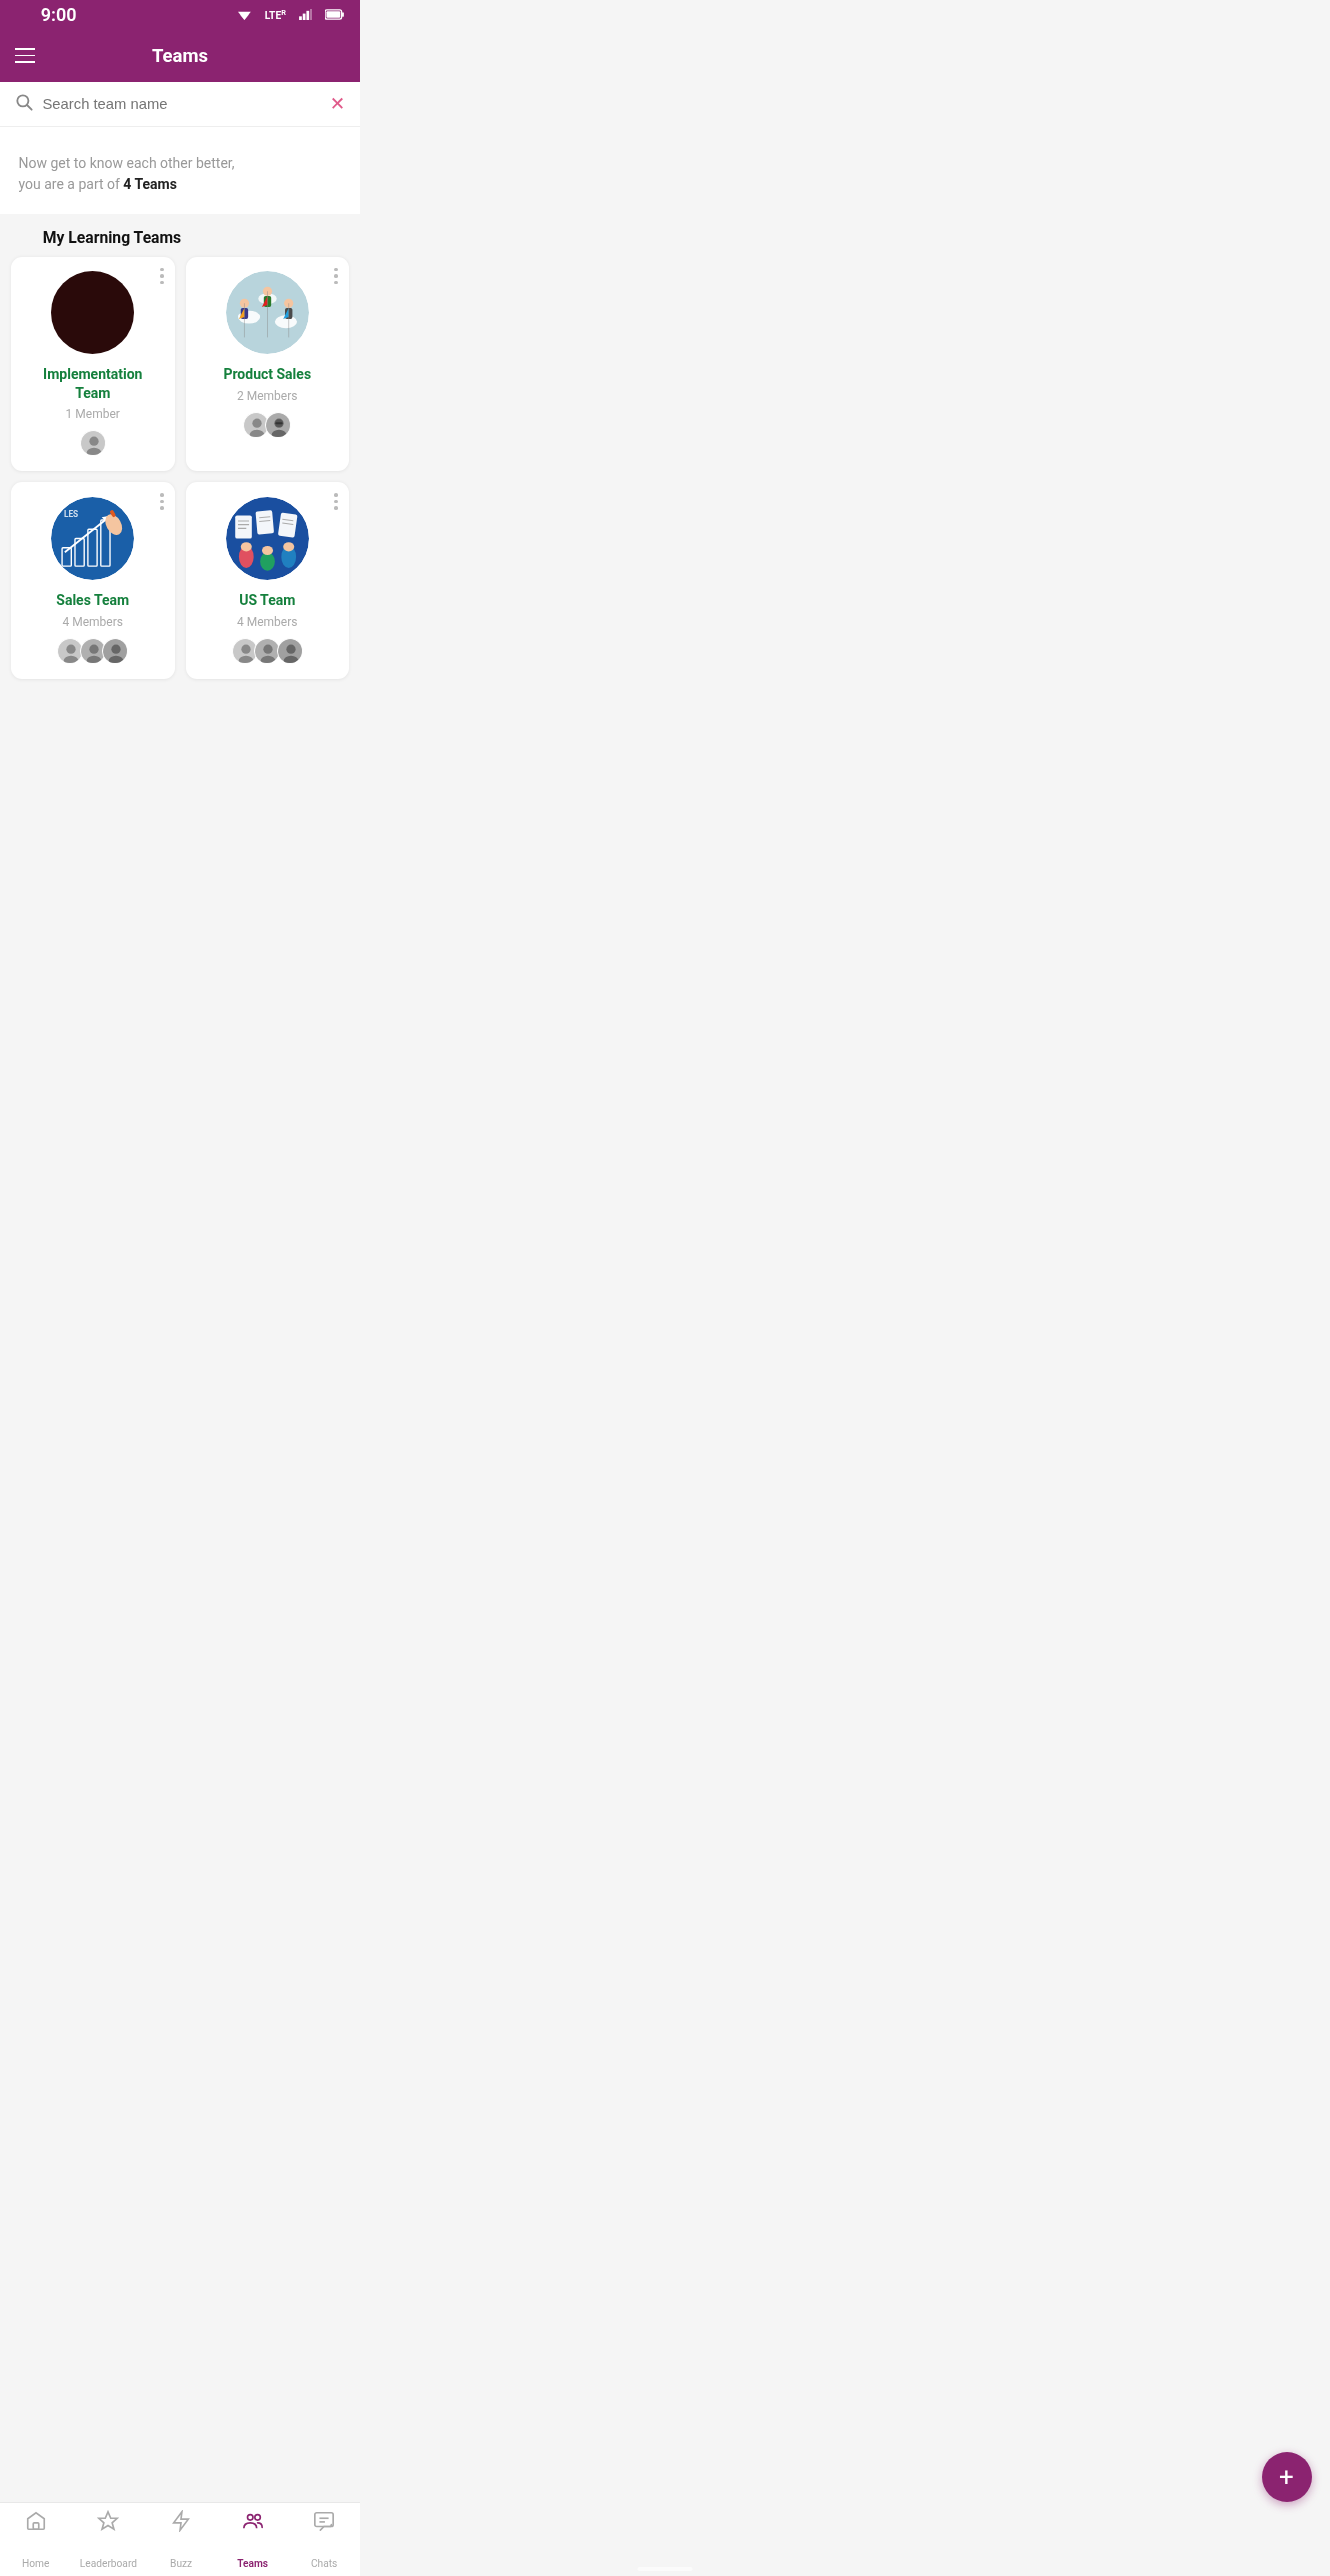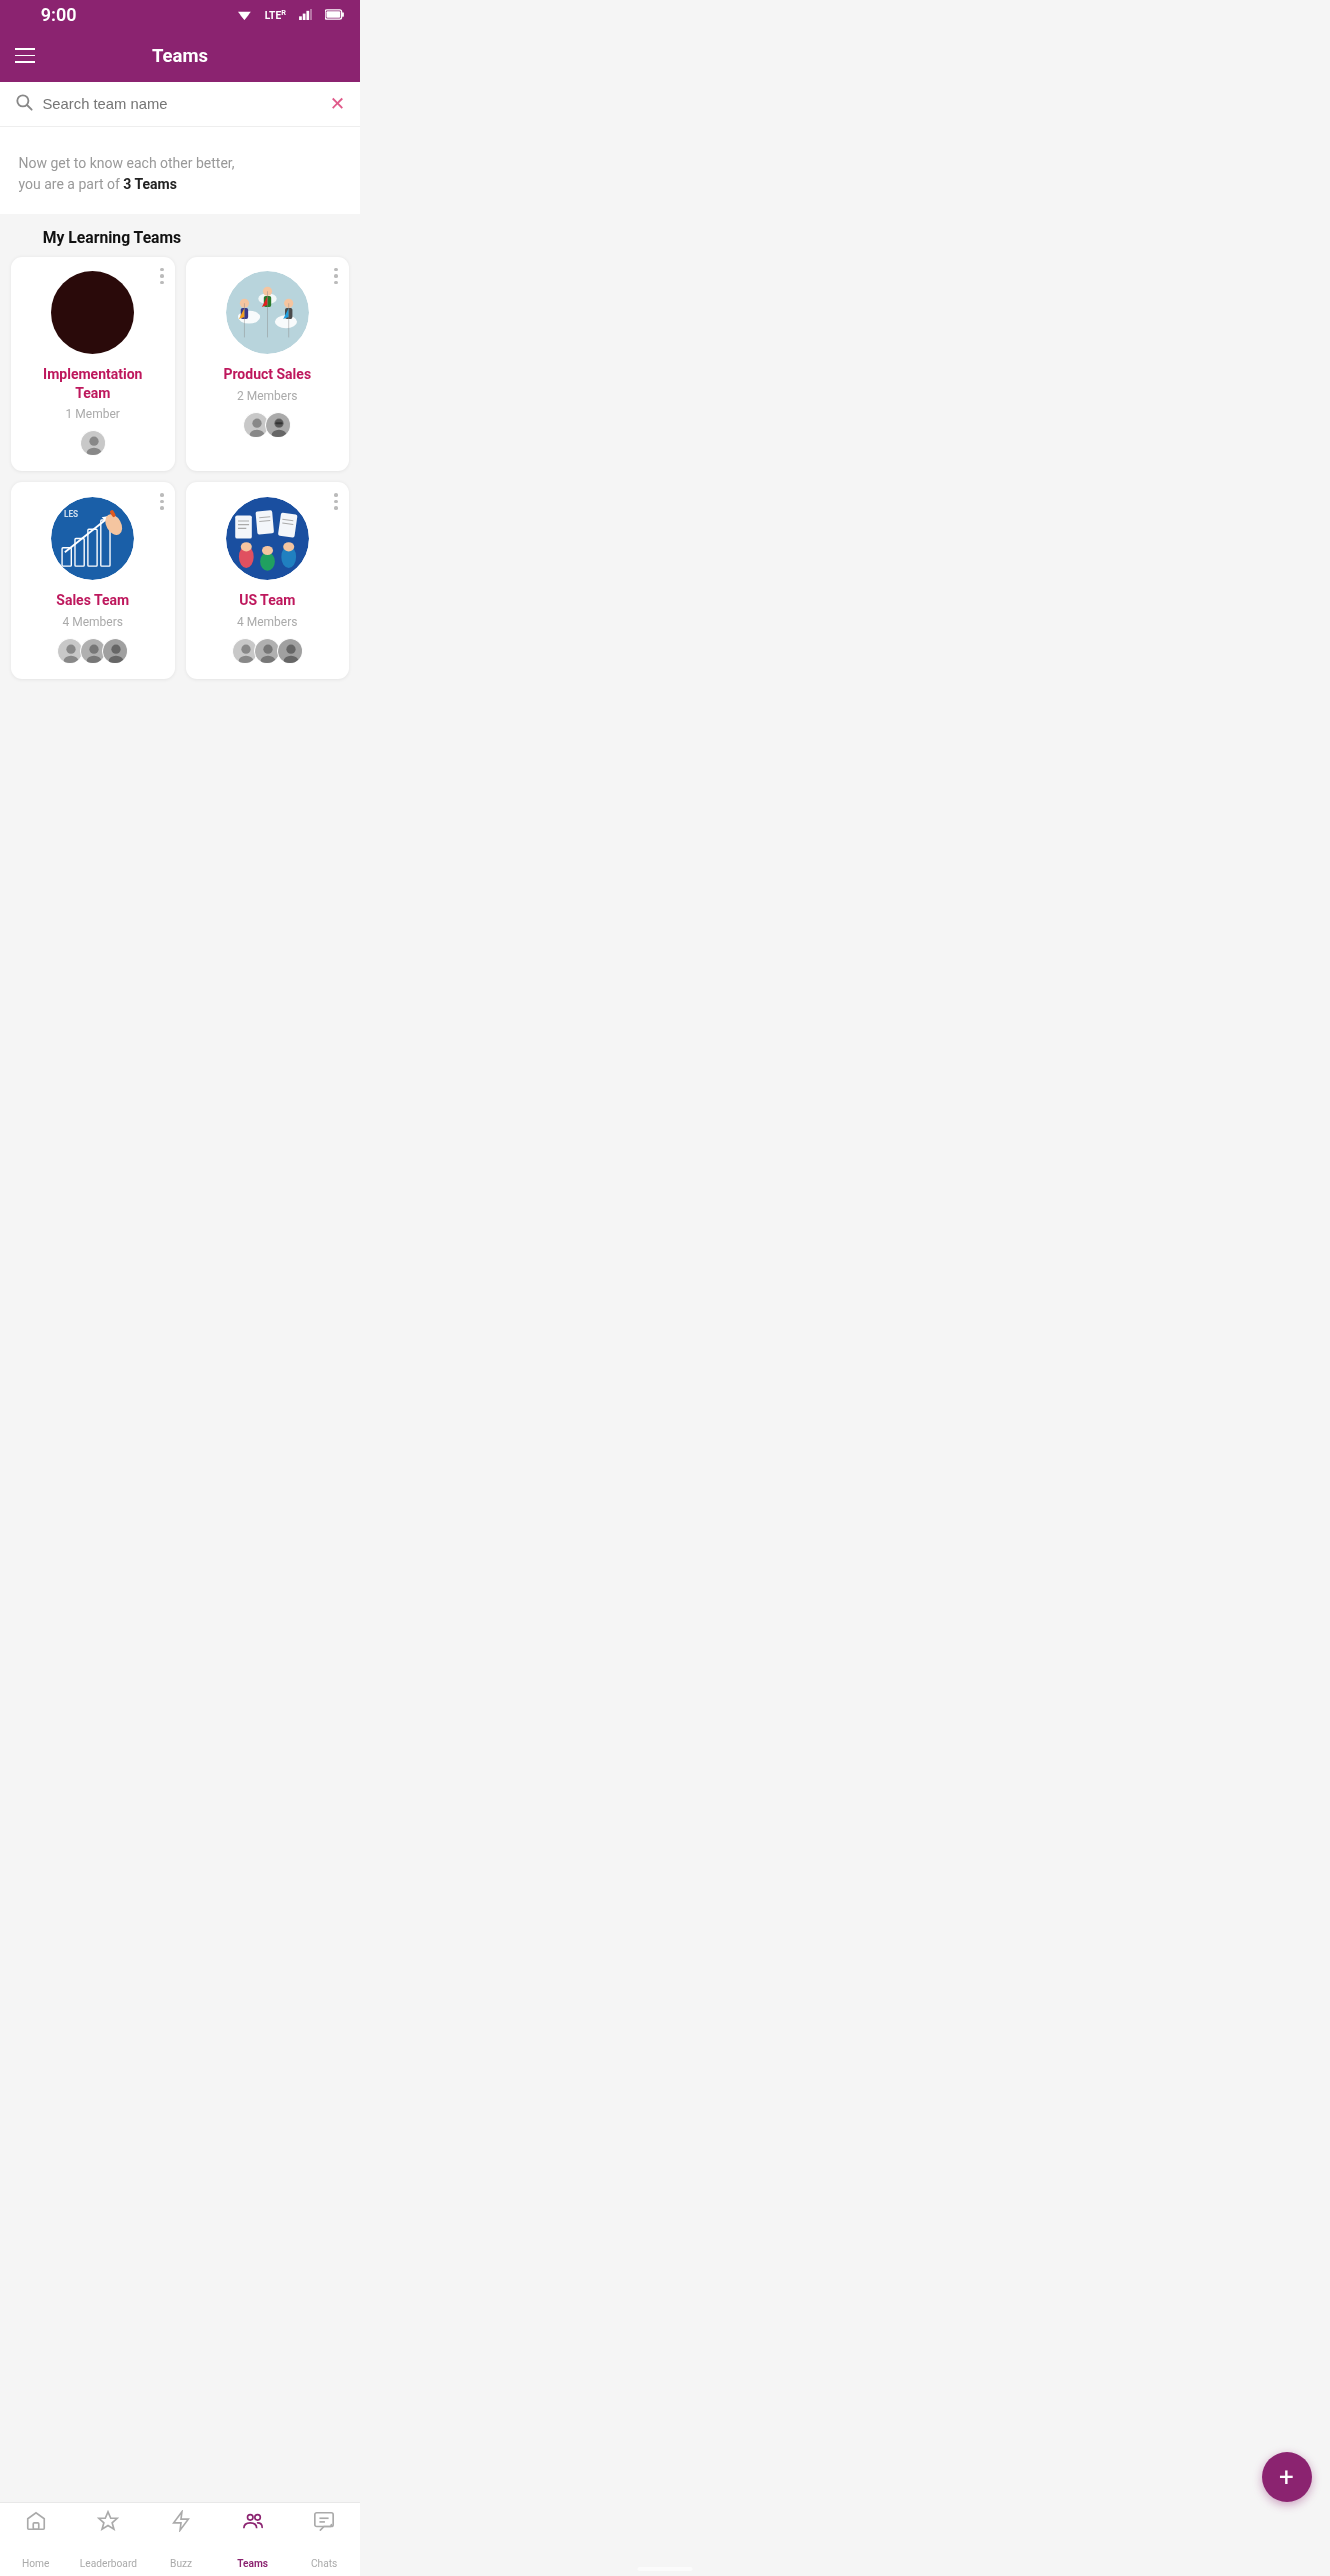--- a/index.html
+++ b/index.html
@@ -166,21 +166,21 @@
       overflow: hidden;
       margin-bottom: 11px;
       display: flex;
       align-items: center;
       justify-content: center;
     }
 
     .team-name {
       font-size: 14px;
       font-weight: 700;
-      color: #be185d;
+      color: #15803d;
       text-align: center;
       margin-bottom: 5.5px;
       line-height: 1.3;
     }
     .team-members-count {
       font-size: 12px;
       color: #aaa;
       margin-bottom: 9.2px;
     }
     .team-member-avatars {
@@ -329,21 +329,21 @@
         <circle cx="8.5" cy="8.5" r="6" stroke="#888" stroke-width="2"></circle>
         <line x1="13" y1="13" x2="18" y2="18" stroke="#888" stroke-width="2" stroke-linecap="round"></line>
       </svg>
     </span>
     <input class="search-input" type="text" placeholder="Search team name" style="">
     <span class="search-clear">✕</span>
   </div>
 
   <div class="info-section">
     <span>Now get to know each other better,</span><br>
-    <span>you are a part of </span><strong>3 Teams</strong>
+    <span>you are a part of </span><strong>4 Teams</strong>
   </div>
 
   <div class="section-title">My Learning Teams</div>
 
   <div class="teams-grid">
 
     <div class="team-card">
       <div class="team-card-menu">
         <span></span>
           <span></span>

